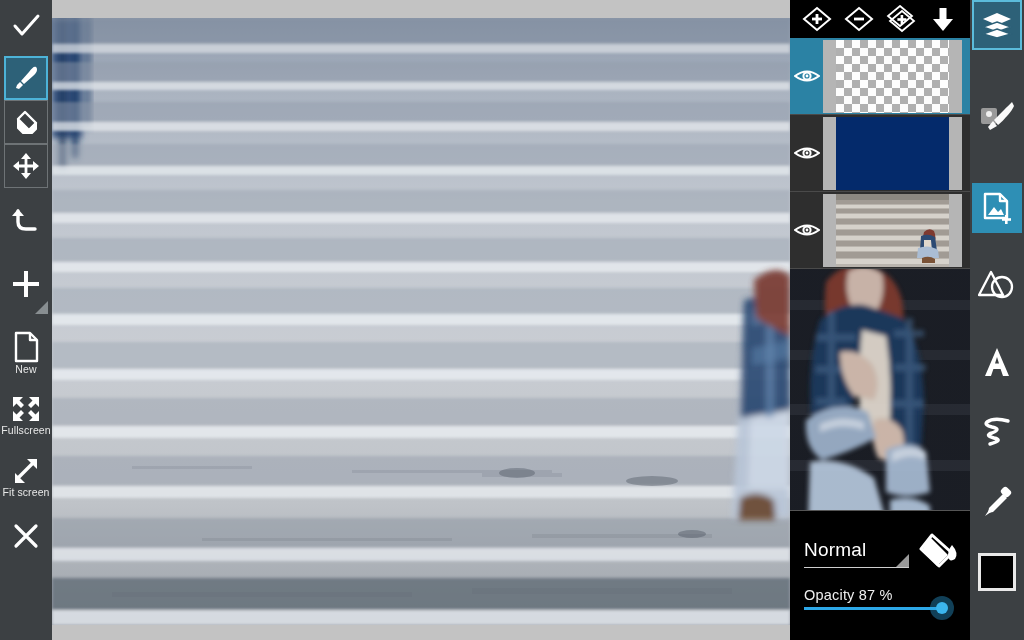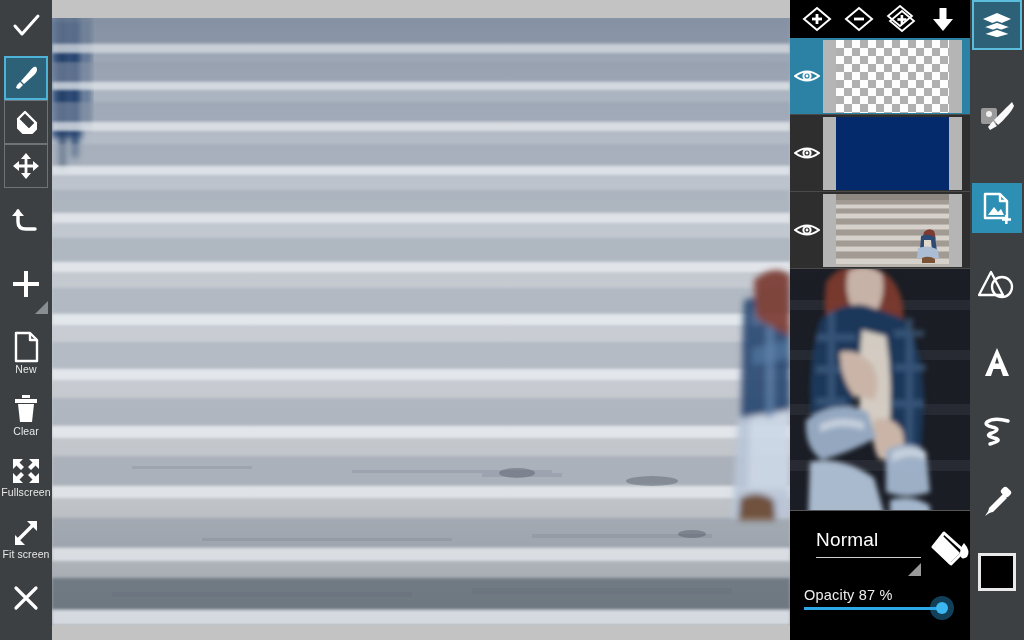--- a/index.html
+++ b/index.html
@@ -115,22 +115,22 @@
     background-color:#fdfdfd;
   }
 
   
   #blend-panel{
     position:absolute; right:54px; bottom:0; width:180px; height:130px;
     background:#000; z-index:25; color:#fff;
     border-top:1px solid #555;
   }
   #blend-mode-row{
-    position:absolute; left:12px; top:18px; width:180px; height:48px;
-    display:flex; 
+    position:absolute; left:0; top:18px; width:180px; height:48px;
+    display:flex; align-items:center;
   }
   #blend-mode-select{
     position:relative; margin-left:14px; width:105px; cursor:pointer;
   }
   #blend-mode-label{ font-size:19px; color:#fff; padding-bottom:6px; letter-spacing:.2px;}
   #blend-underline{ height:1px;background:#cfcfcf;width:100%; }
   #blend-caret{
     position:absolute; right:0; bottom:1px;
     width:0;height:0;border-left:13px solid transparent;border-bottom:13px solid #9a9a9a;
   }
@@ -369,28 +369,20 @@
     </div>
 
     <div class="lt-btn" style="height:62px;margin-top:6px;">
       <svg width="30" height="32" viewBox="0 0 30 32">
         <path d="M5 2 L19 2 L26 9 L26 30 L5 30 Z" fill="none" stroke="#fff" stroke-width="2.4" stroke-linejoin="round"></path>
         <path d="M19 2 L19 9 L26 9" fill="none" stroke="#fff" stroke-width="2.4" stroke-linejoin="round"></path>
       </svg>
       <span class="lt-label">New</span>
     </div>
 
-    <div class="lt-btn" style="height:62px;">
-      <svg width="30" height="32" viewBox="0 0 30 32">
-        <rect x="11" y="2" width="8" height="3" fill="#fff"></rect>
-        <rect x="4" y="6" width="22" height="4" fill="#fff"></rect>
-        <path d="M7 11 L23 11 L21 29 L9 29 Z" fill="#fff"></path>
-      </svg>
-      <span class="lt-label">Clear</span>
-    </div>
 
     <div class="lt-btn" style="height:62px;text-align:center;">
       <svg width="34" height="30" viewBox="0 0 34 30">
         <path d="M14 3 L4 3 L4 13 L7.5 9.5 L12 14 L15 11 L10.5 6.5 Z" fill="#fff"></path>
         <path d="M20 3 L30 3 L30 13 L26.5 9.5 L22 14 L19 11 L23.5 6.5 Z" fill="#fff"></path>
         <path d="M14 27 L4 27 L4 17 L7.5 20.5 L12 16 L15 19 L10.5 23.5 Z" fill="#fff"></path>
         <path d="M20 27 L30 27 L30 17 L26.5 20.5 L22 16 L19 19 L23.5 23.5 Z" fill="#fff"></path>
       </svg>
       <span class="lt-label">Fullscreen</span>
     </div>

